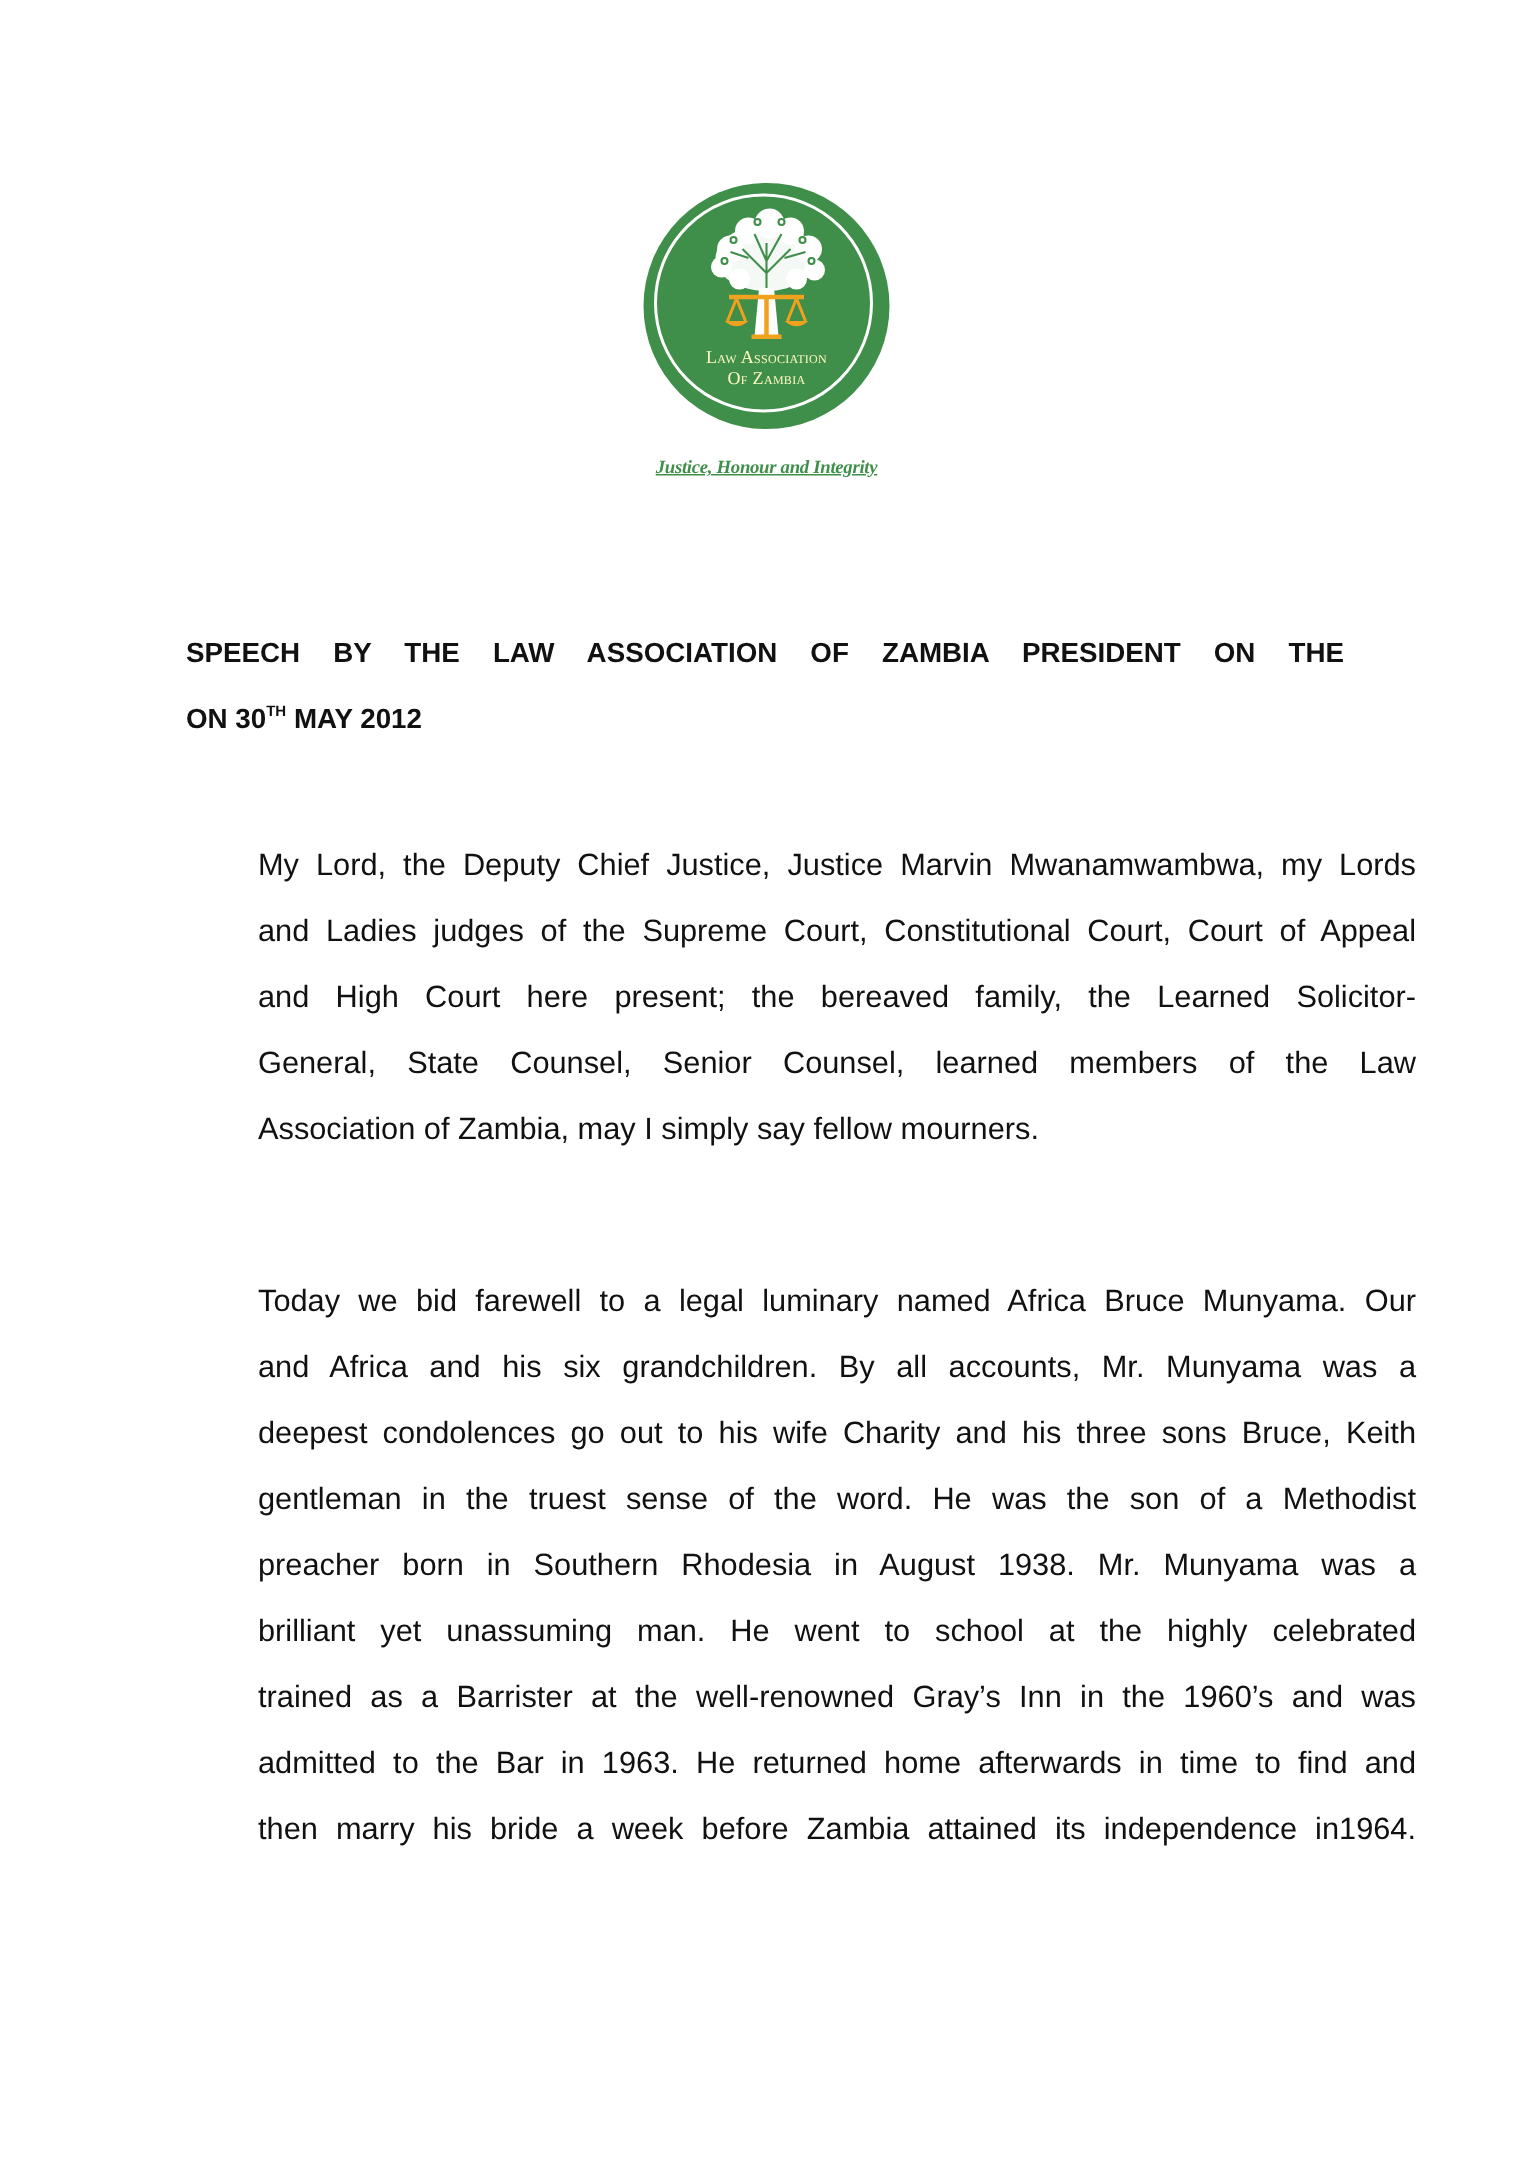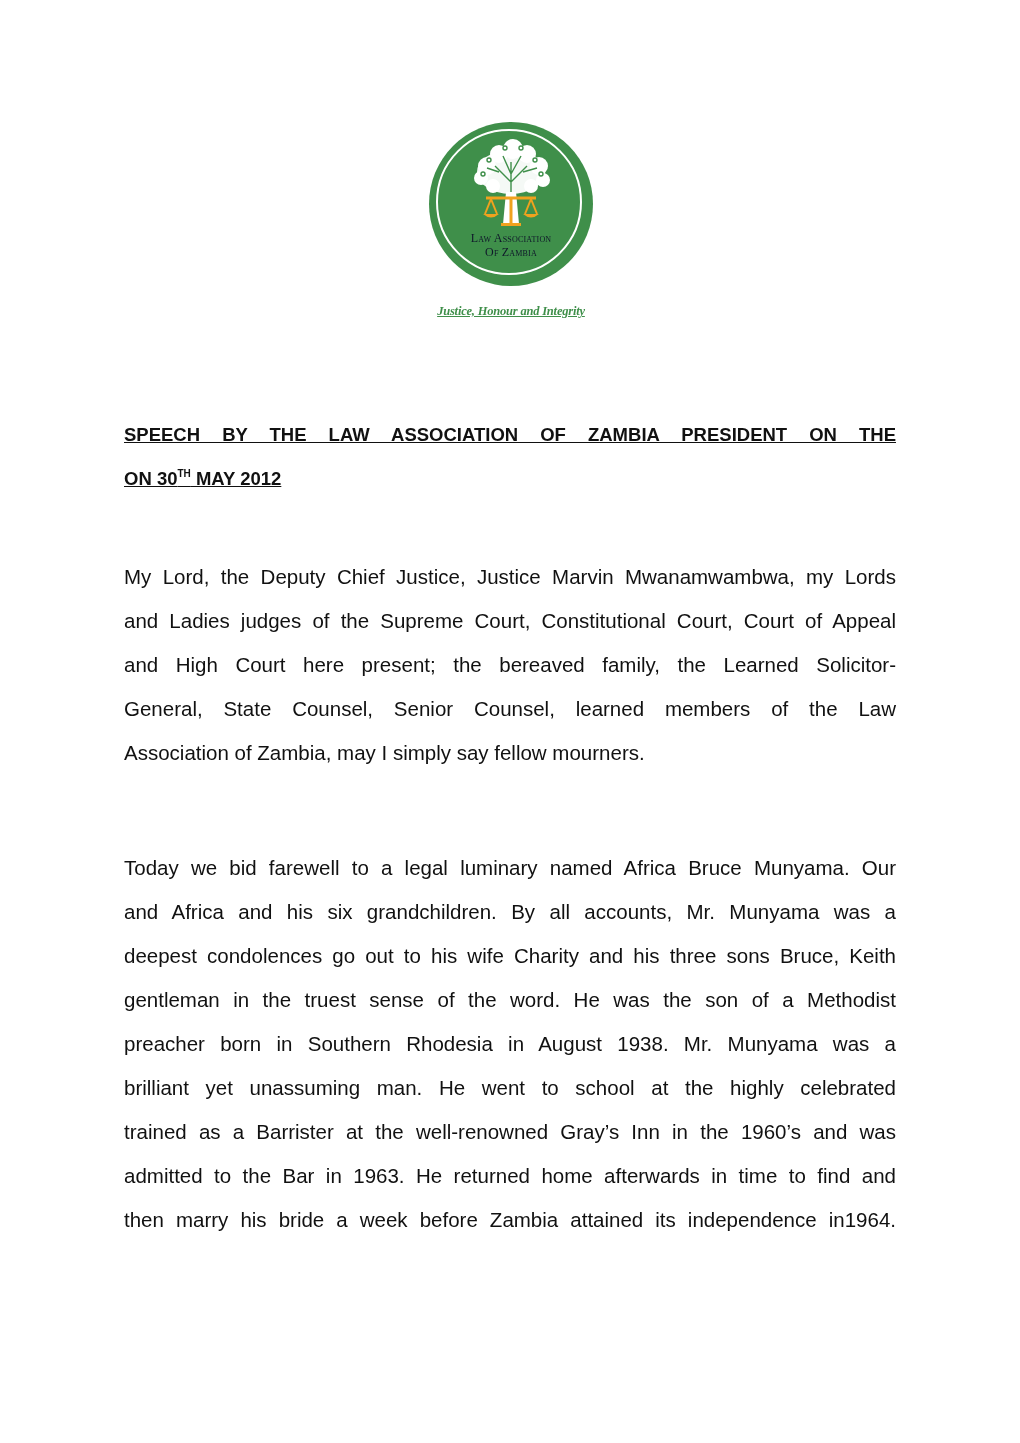--- a/index.html
+++ b/index.html
@@ -4,36 +4,36 @@
 <style>
   html, body { margin:0; padding:0; background:#ffffff; }
   body { width:1020px; height:1443px; position:relative; overflow:hidden;
          font-family:"Liberation Sans", "DejaVu Sans", sans-serif; color:#111; }
   .logo-wrap { position:absolute; left:420px; top:118px; width:182px; height:210px; }
   .logo-circle { position:absolute; left:9px; top:4px; width:164px; height:164px; border-radius:50%;
                  background:var(--green); }
   .logo-ring { position:absolute; left:7px; top:7px; width:146px; height:146px; border-radius:50%;
                border:2px solid #ffffff; box-sizing:border-box; }
   .logo-svg { position:absolute; left:0; top:0; width:164px; height:164px; }
-  .logo-name { position:absolute; left:0; width:164px; text-align:center; color:#0f172a;
+  .logo-name { position:absolute; left:0; width:164px; text-align:center; color:#fef9c3;
                font-family:"Liberation Serif", "DejaVu Serif", serif; font-variant:small-caps;
                font-size:12px; line-height:13px; letter-spacing:0.2px; }
   .logo-name.l1 { top:110px; }
   .logo-name.l2 { top:124px; }
   .tagline { position:absolute; left:0; top:186px; width:182px; text-align:center;
              color:var(--green); font-family:"Liberation Serif", "DejaVu Serif", serif;
              font-style:italic; font-weight:bold; font-size:12.5px; letter-spacing:-0.2px;text-decoration:underline; }
 
   .content { position:absolute; left:124px; width:772px; }
   .heading { top:413px; font-weight:bold; font-size:18.5px; line-height:44px; text-align:justify;
-             text-align-last:left;text-decoration:underline; }
+             text-align-last:left; }
   .heading .line { display:block; text-align:justify; text-align-last:justify; }
   .heading .line.last { text-align-last:left; }
   .heading sup { font-size:10px; vertical-align:8px; line-height:0; }
-  .para { font-size:20.5px; line-height:44px; }
+  .para { font-size:20.5px; line-height:44px;margin-left:48px; }
   .para .line { display:block; text-align:justify; text-align-last:justify; white-space:nowrap; }
   .para .line.last { text-align-last:left; }
   .p1 { top:555px; }
   .p2 { top:846px; }
 </style>
 </head>
 <body>
 
 <div class="logo-wrap" style="--green:#3f8f4a;">
   <div class="logo-circle">

